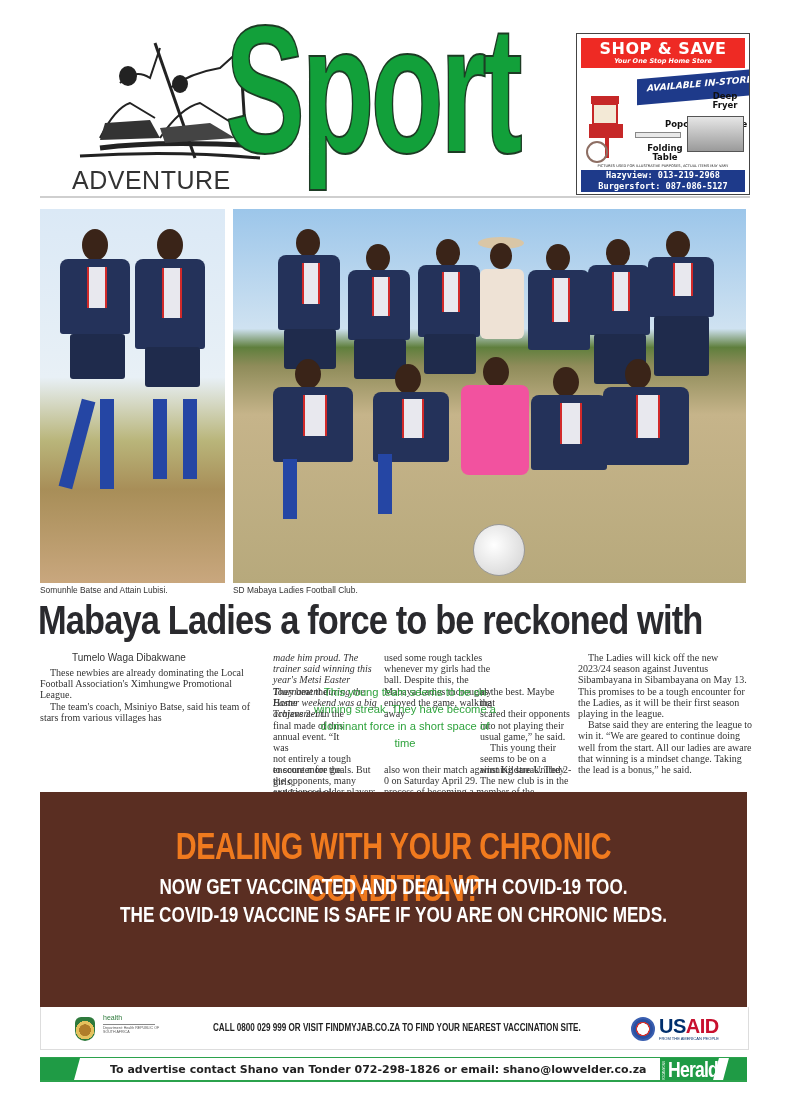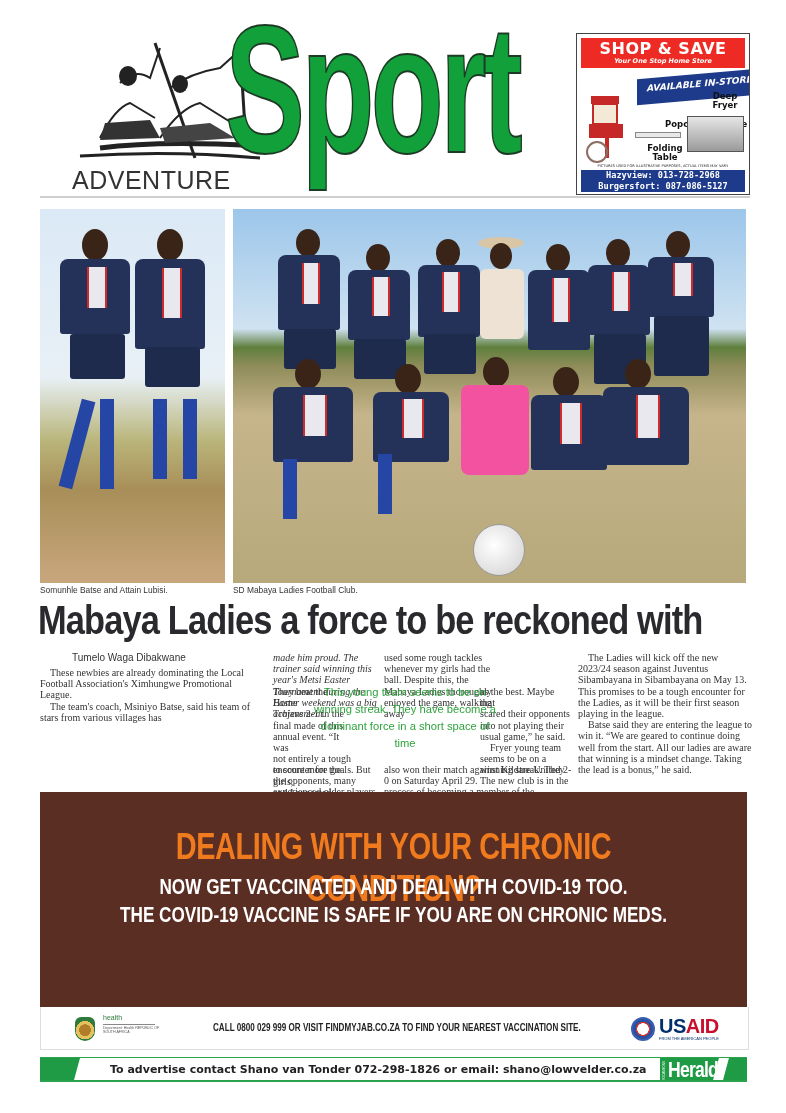--- a/index.html
+++ b/index.html
@@ -120,21 +120,21 @@
     <rect x="20" y="44" width="4" height="20" fill="#c62828"></rect>
     <circle cx="12" cy="58" r="10" fill="none" stroke="#8d6e63" stroke-width="2"></circle>
   </svg>
   <div class="prod" style="left:58px;top:86px;padding-left:30px;">Popcorn Machine</div>
   <div class="prod" style="left:130px;top:58px;width:36px;">Deep Fryer</div>
   <div class="fryer"></div>
   <div class="table"></div>
   <div class="prod" style="left:70px;top:110px;width:36px;">Folding Table</div>
   <div class="disc">PICTURES USED FOR ILLUSTRATIVE PURPOSES, ACTUAL ITEMS MAY VARY.</div>
   <div class="blue">
-    <div>Hazyview: 013-728-2968</div>
+    <div>Hazyview: 013-219-2968</div>
     <div>Burgersfort: 087-086-5127</div>
   </div>
 </div>
 
 <div class="abs" id="masthead-rule"></div>
 
 <div class="abs photo" id="photo-left">
   <div class="person" style="left:20px;top:20px;">
     <div class="head" style="left:22px;top:0;width:26px;height:32px;"></div>
     <div class="jersey" style="left:0;top:30px;width:70px;height:75px;"></div>
@@ -241,21 +241,21 @@
 </div>
 
 <div class="abs col" style="left:384px;top:652px;width:118px;">
   <div>used some rough tackles whenever my girls had the ball. Despite this, the Mabaya Ladies thoroughly enjoyed the game, walking away</div>
 </div>
 <div class="abs col" style="left:480px;top:686px;width:90px;">
   <div>as the best. Maybe that</div>
   <div>scared their opponents</div>
   <div>into not playing their</div>
   <div>usual game,” he said.</div>
-  <div style="text-indent:10px;">Fryer young team</div>
+  <div style="text-indent:10px;">This young their</div>
   <div>seems to be on a</div>
   <div>winning streak. They</div>
 </div>
 <div class="abs col" style="left:384px;top:764px;width:190px;">
   <div>also won their match against Kildare United 2-0 on Saturday April 29. The new club is in the process of becoming a member of the</div>
 </div>
 
 <div class="abs col" id="col4">
   <p class="p">The Ladies will kick off the new 2023/24 season against Juventus Sibambayana in Sibambayana on May 13. This promises to be a tough encounter for the Ladies, as it will be their first season playing in the league.</p>
   <p class="p">Batse said they are entering the league to win it. “We are geared to continue doing well from the start. All our ladies are aware that winning is a mindset change. Taking the lead is a bonus,” he said.</p>

